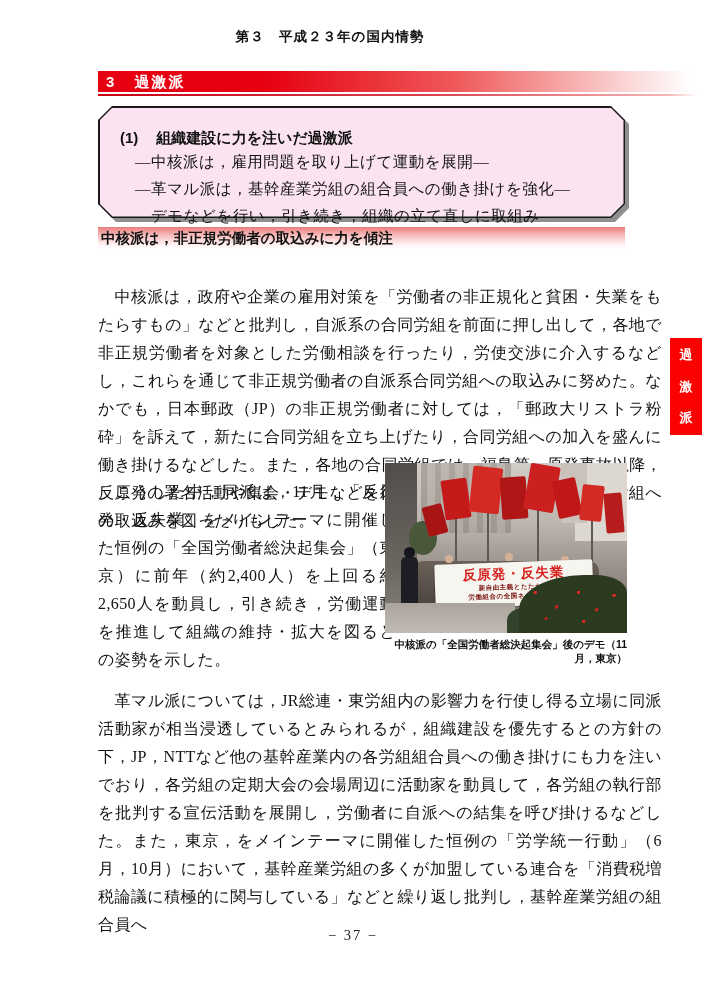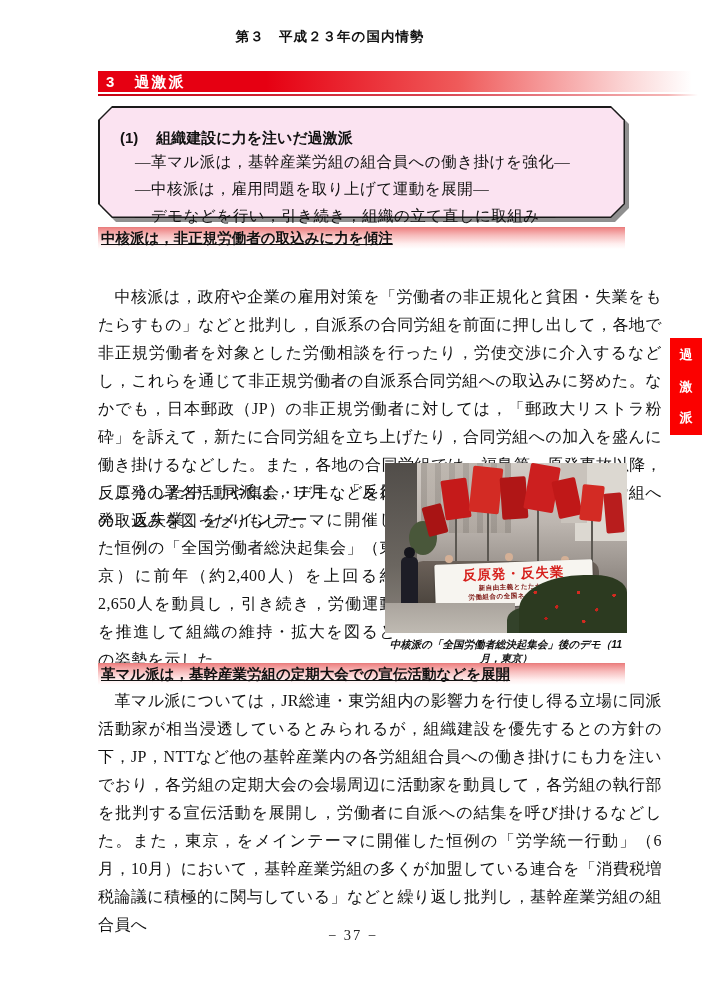--- a/index.html
+++ b/index.html
@@ -34,21 +34,21 @@
   .obx-title{font-family:"Liberation Sans","DejaVu Sans",sans-serif;font-weight:bold;
              font-size:15px;color:#111;line-height:21px;}
   .obx-title .onum{margin-right:18px;}
   .obx-line{font-size:15.5px;color:#111;line-height:27px;padding-left:15px;letter-spacing:0.5px;}
 
   
   .subhead{position:absolute;left:98px;width:527px;height:22px;
            background:linear-gradient(180deg,#ee8484 0%,#f7bcbc 35%,#ffeeee 75%,#ffffff 100%);
            font-family:"Liberation Sans","DejaVu Sans",sans-serif;font-weight:bold;
            font-size:14.5px;line-height:21px;color:#111;padding-left:3px;box-sizing:border-box;
-           border-top:1px solid #e87f7f;text-decoration:underline;}
+           border-top:1px solid #e87f7f;}
   .sh1{top:227px;}
   .sh2{top:663px;}
 
   
   .para{position:absolute;left:98px;width:564px;font-size:16px;line-height:28px;color:#111;
         text-align:justify;letter-spacing:0.4px;}
   .p1{top:250px;margin-top:33px;}
   .p2{top:478px;width:298px;}
   .p3{top:687px;}
 
@@ -79,22 +79,22 @@
         border-radius:60% 30% 0 0;
         background-image:radial-gradient(circle 3px at 15% 30%,#d42a20 55%,transparent 60%),
           radial-gradient(circle 3px at 35% 55%,#c8241c 55%,transparent 60%),
           radial-gradient(circle 3px at 55% 30%,#d42a20 55%,transparent 60%),
           radial-gradient(circle 3px at 72% 60%,#c8241c 55%,transparent 60%),
           radial-gradient(circle 3px at 88% 35%,#d42a20 55%,transparent 60%),
           radial-gradient(circle 3px at 25% 75%,#b81e18 55%,transparent 60%),
           radial-gradient(circle 3px at 60% 80%,#d42a20 55%,transparent 60%);}
   .bush2{left:122px;bottom:0;width:42px;height:26px;background:#33422a;border-radius:50% 50% 0 0;}
   .road{left:0;bottom:0;width:130px;height:30px;background:linear-gradient(180deg,#aaa49d,#bfbab2);}
-  .caption{margin-top:5px;text-align:center;font-family:"Liberation Sans","DejaVu Sans",sans-serif;
-           font-weight:bold;font-size:10.5px;color:#111;letter-spacing:0;font-style:italic;}
+  .caption{margin-top:5px;text-align:right;font-family:"Liberation Sans","DejaVu Sans",sans-serif;
+           font-weight:bold;font-size:10.5px;color:#111;letter-spacing:0;}
 
   
   .sidetab{position:absolute;left:670px;top:338px;width:32px;height:97px;background:#fb0100;
            display:flex;flex-direction:column;align-items:center;justify-content:space-between;
            padding:8px 0;box-sizing:border-box;
            font-family:"Liberation Sans","DejaVu Sans",sans-serif;font-weight:bold;
            font-size:13px;color:#ffffff;}
 
   
   .footer{position:absolute;top:927px;left:0;width:706px;text-align:center;
@@ -114,22 +114,22 @@
   <div class="banner-line"></div>
 
   <div class="obx-wrap">
     <div class="obx sh"></div>
     <div class="obx bd"></div>
     <div class="obx fl"></div>
     <div class="obx-content">
       <div class="obx-title">
         <span class="onum">(1)</span><span>組織建設に力を注いだ過激派</span>
       </div>
+      <div class="obx-line">―中核派は，雇用問題を取り上げて運動を展開―</div>
       <div class="obx-line">―革マル派は，基幹産業労組の組合員への働き掛けを強化―</div>
-      <div class="obx-line">―中核派は，雇用問題を取り上げて運動を展開―</div>
       <div class="obx-line">―デモなどを行い，引き続き，組織の立て直しに取組み―</div>
     </div>
   </div>
 
   <div class="subhead sh1">中核派は，非正規労働者の取込みに力を傾注</div>
 
   <div class="para p1">　中核派は，政府や企業の雇用対策を「労働者の非正規化と貧困・失業をもたらすもの」などと批判し，自派系の合同労組を前面に押し出して，各地で非正規労働者を対象とした労働相談を行ったり，労使交渉に介入するなどし，これらを通じて非正規労働者の自派系合同労組への取込みに努めた。なかでも，日本郵政（JP）の非正規労働者に対しては，「郵政大リストラ粉砕」を訴えて，新たに合同労組を立ち上げたり，合同労組への加入を盛んに働き掛けるなどした。また，各地の合同労組では，福島第一原発事故以降，反原発の署名活動や集会・デモなどを行い，これら活動を通じて合同労組への取込みを図ったりもした。</div>
   <div class="para p2">　こうした中，同派は，11月，「反原発・反失業」をメインテーマに開催した恒例の「全国労働者総決起集会」（東京）に前年（約2,400人）を上回る約2,650人を動員し，引き続き，労働運動を推進して組織の維持・拡大を図るとの姿勢を示した。</div>
 
   <div class="fig">
@@ -168,21 +168,20 @@
       <div class="ph police-body"></div>
       <div class="ph police-head"></div>
 
       <div class="ph road"></div>
       <div class="ph bush2"></div>
       <div class="ph bush"></div>
     </div>
     <div class="caption">中核派の「全国労働者総決起集会」後のデモ（11月，東京）</div>
   </div>
 
-  <div class="subhead sh2">革マル派は，基幹産業労組の定期大会での宣伝活動などを展開</div>
   <div class="para p3">　革マル派については，JR総連・東労組内の影響力を行使し得る立場に同派活動家が相当浸透しているとみられるが，組織建設を優先するとの方針の下，JP，NTTなど他の基幹産業内の各労組組合員への働き掛けにも力を注いでおり，各労組の定期大会の会場周辺に活動家を動員して，各労組の執行部を批判する宣伝活動を展開し，労働者に自派への結集を呼び掛けるなどした。また，東京，をメインテーマに開催した恒例の「労学統一行動」（6月，10月）において，基幹産業労組の多くが加盟している連合を「消費税増税論議に積極的に関与している」などと繰り返し批判し，基幹産業労組の組合員へ</div>
 
   <div class="sidetab">
     <span>過</span>
     <span>激</span>
     <span>派</span>
   </div>
 
   <div class="footer">− 37 −</div>
 

